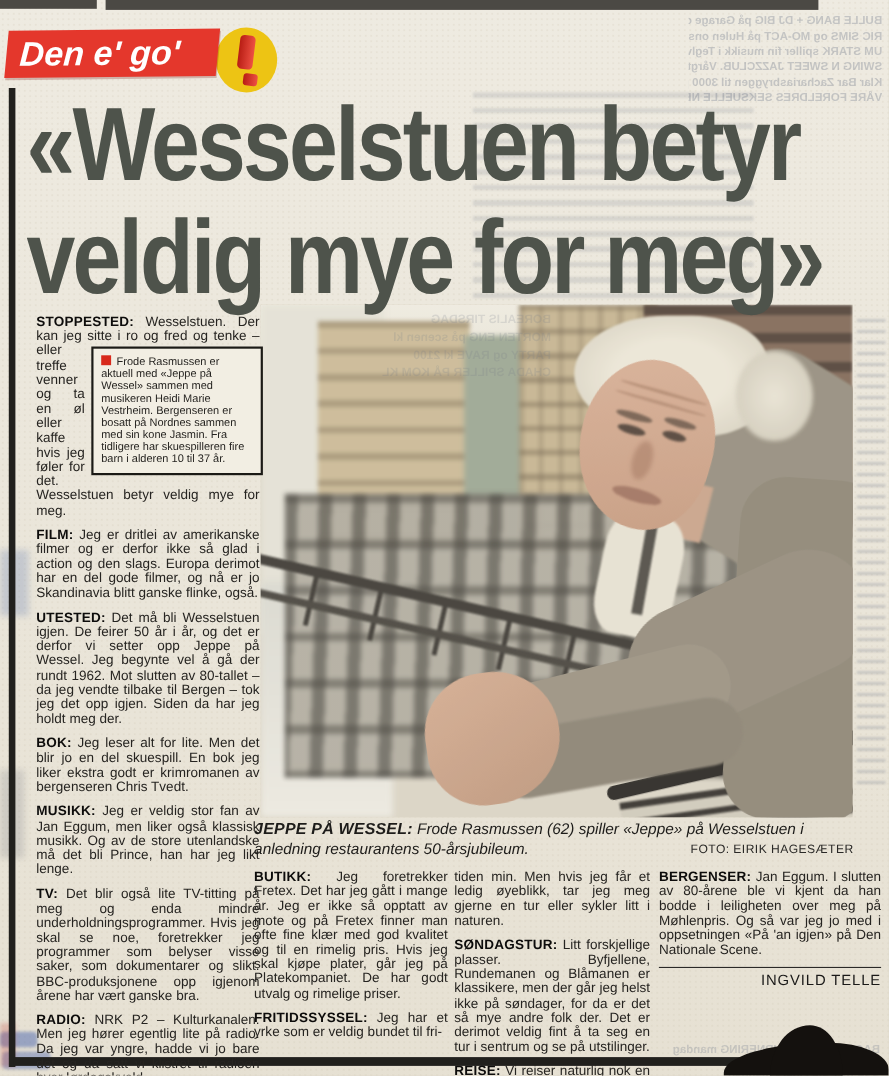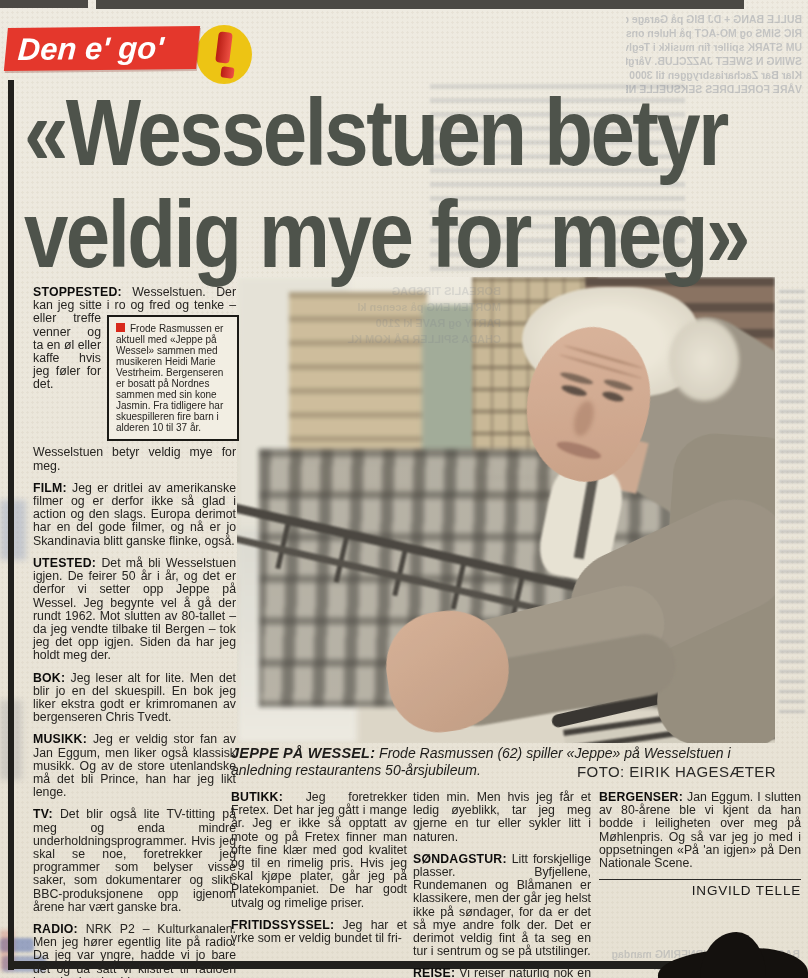--- a/index.html
+++ b/index.html
@@ -66,34 +66,34 @@
   .col{position:absolute;font-size:12.3px;line-height:13.2px;text-align:justify;z-index:2;}
   .col p{margin-bottom:9px;}
   .col b{color:#0d0c0b;letter-spacing:.2px;}
   .colL{left:33px;top:286px;width:203px;}
   .col2{left:231px;top:791px;width:176px;}
   .col3{left:413px;top:791px;width:178px;}
   .col4{left:599px;top:791px;width:202px;}
 
   
   .infobox{
-    float:right;width:132px;margin:3px -3px 5px 6px;
+    float:right;width:156px;margin:3px -3px 5px 6px;
     border:2px solid #1b1a16;background:#f2eee3;
     padding:6px 7px;font-size:10px;line-height:10.9px;text-align:left;font-weight:normal;
   }
   .redsq{display:inline-block;width:9px;height:9px;background:#d8291b;margin-right:5px;}
 
   .byline-rule{border-top:1.5px solid #2a2927;margin:8px 0 4px;}
   .byline{text-align:right;font-size:13.5px;letter-spacing:.8px;color:#1a1918;}
 
   
   .caption{position:absolute;left:231px;top:745px;width:545px;font-size:14px;line-height:16.5px;
     font-style:italic;color:#1d1c1a;z-index:2;}
   .caption b{font-size:14.5px;letter-spacing:.2px;}
-  .credit{position:absolute;right:0;top:19px;font-style:normal;font-size:15px;letter-spacing:.4px;color:#2a2927;}
+  .credit{position:absolute;right:0;top:19px;font-style:normal;font-size:11px;letter-spacing:.4px;color:#2a2927;}
 
   
   .photo{position:absolute;left:237px;top:277px;width:538px;height:466px;overflow:hidden;
     background:#d9d3c4;z-index:1;}
   .photo > div{position:absolute;}
   .ph-sky{left:0;top:0;width:538px;height:150px;background:linear-gradient(#efece2,#dcd5c2);}
   .ph-pale{left:0;top:0;width:112px;height:300px;background:#e3e1d6;filter:blur(3px);}
   .ph-bldgA{left:52px;top:15px;width:138px;height:205px;background:#c8b691;filter:blur(2px);
     background-image:repeating-linear-gradient(180deg, rgba(90,75,50,.35) 0 6px, transparent 6px 24px);}
   .ph-tower{left:185px;top:28px;width:56px;height:192px;background:#95a18d;filter:blur(2.5px);}

